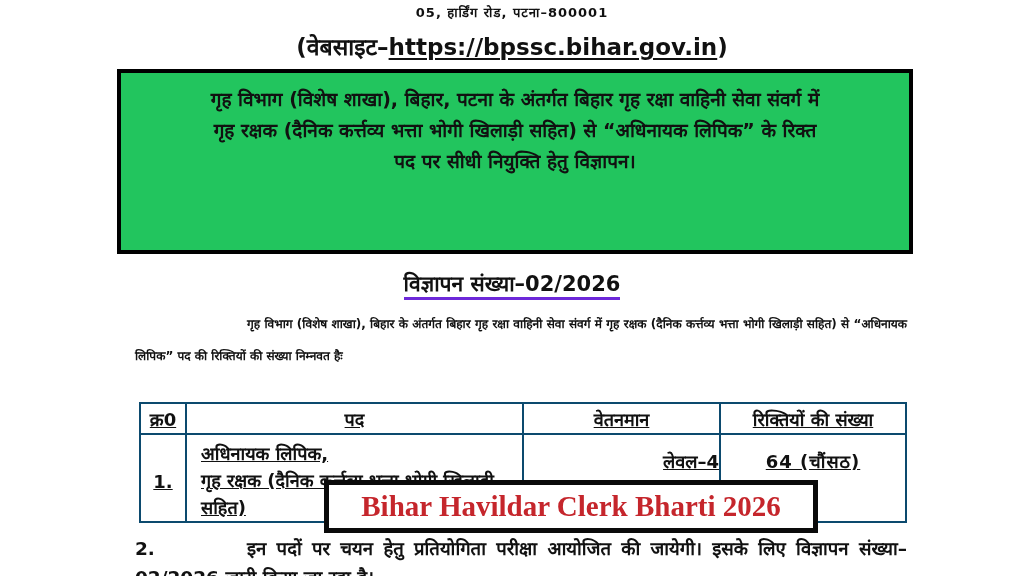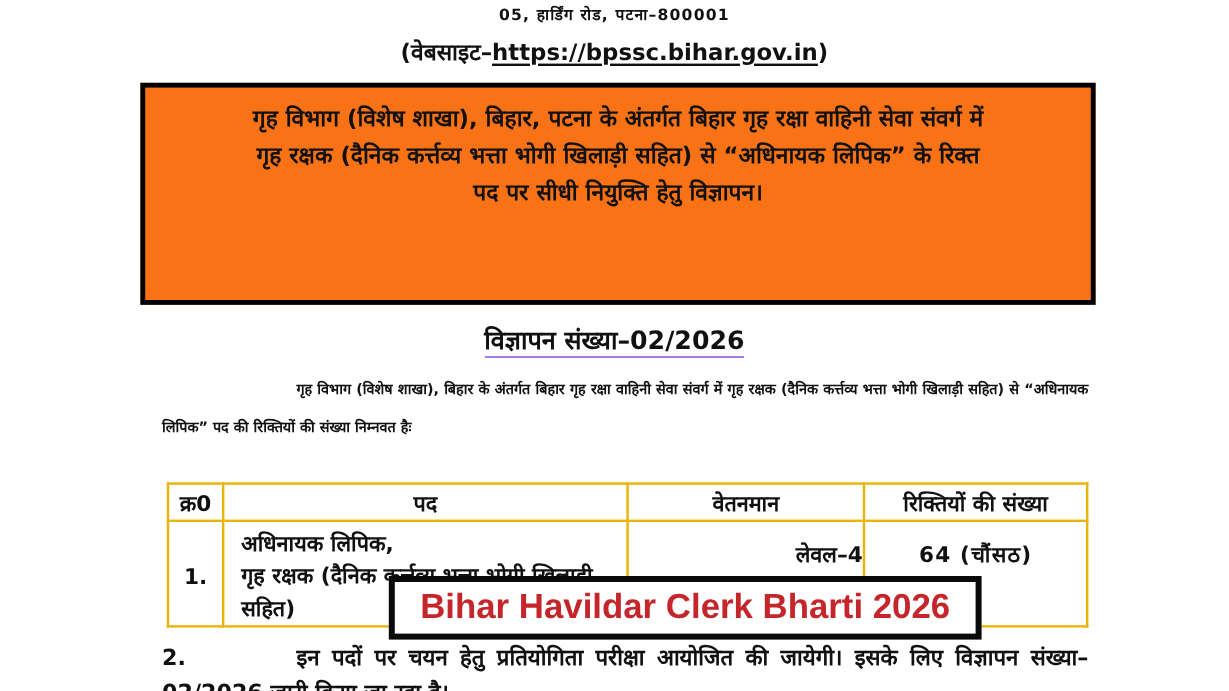--- a/index.html
+++ b/index.html
@@ -22,37 +22,37 @@
     position: absolute;
     top: 3px; left: 0; width: 100%;
     text-align: center;
     font-size: 13px;
     letter-spacing: 1px;
   }
   .site-line {
     position: absolute;
     top: 30px; left: 0; width: 100%;
     text-align: center;
-    font-size: 19px;
+    font-size: 23px;
   }
   .site-line .url {
     color: #111111;
     text-decoration: underline;
     text-decoration-thickness: 2px;
     text-underline-offset: 3px;
     cursor: pointer;
   }
 
   
   .notice-box {
     position: absolute;
     left: 117px; top: 69px;
     width: 796px; height: 185px;
     border: 4px solid #000000;
-    background: #f97316;
+    background: #22c55e;
     padding-top: 11px;
   }
   .nb-line {
     text-align: center;
     font-size: 19px;
     line-height: 31px;
     padding: 0 14px;
   }
   .nb-dates {
     display: flex;
@@ -63,21 +63,21 @@
   .nb-dates .end-date { margin-left: 92px; }
 
   
   .advert-heading {
     position: absolute;
     top: 269px; left: 0; width: 100%;
     text-align: center;
     font-size: 21px;
   }
   .advert-heading span {
-    border-bottom: 1px solid #6d28d9;
+    border-bottom: 3px solid #6d28d9;
     padding-bottom: 1px;
   }
 
   
   .para1 {
     position: absolute;
     left: 135px; top: 309px;
     width: 772px;
     font-size: 12px;
     line-height: 31.5px;
@@ -99,23 +99,24 @@
 
   
   .vac-table {
     position: absolute;
     left: 139px; top: 402px;
     width: 766px;
     border-collapse: collapse;
     table-layout: fixed;
   }
   .vac-table th, .vac-table td {
-    border: 2px solid #eab308;
+    border: 2px solid #0c4a6e;
     font-size: 18px;
     font-weight: 700;
+    text-decoration: underline;
   }
   .vac-table th { height: 31px; text-align: center; }
   .vac-table td { height: 82px; vertical-align: top; }
   .col-sno   { width: 46px; }
   .col-post  { width: 337px; }
   .col-pay   { width: 197px; }
   .col-vac   { width: 186px; }
   td.cell-sno  { text-align: center; padding-top: 36px; }
   td.cell-post { text-align: left; padding: 5px 0 0 14px; white-space: pre-line; line-height: 27px; margin-top: 29px; }
   td.cell-pay  { text-align: right; padding-top: 14px; }
@@ -128,21 +129,21 @@
     width: 494px; height: 53px;
     background: #ffffff;
     border: 5px solid #0a0a0a;
     display: flex;
     align-items: center;
     justify-content: center;
     z-index: 5;
   }
   .banner span {
     color: #c5262c;
-    font-family: Liberation Sans, sans-serif;
+    font-family: Liberation Serif, serif;
     font-size: 29px;
     font-weight: 700;
     white-space: nowrap;
   }
 </style>
 </head>
 <body>
 
 <div class="page">
 

